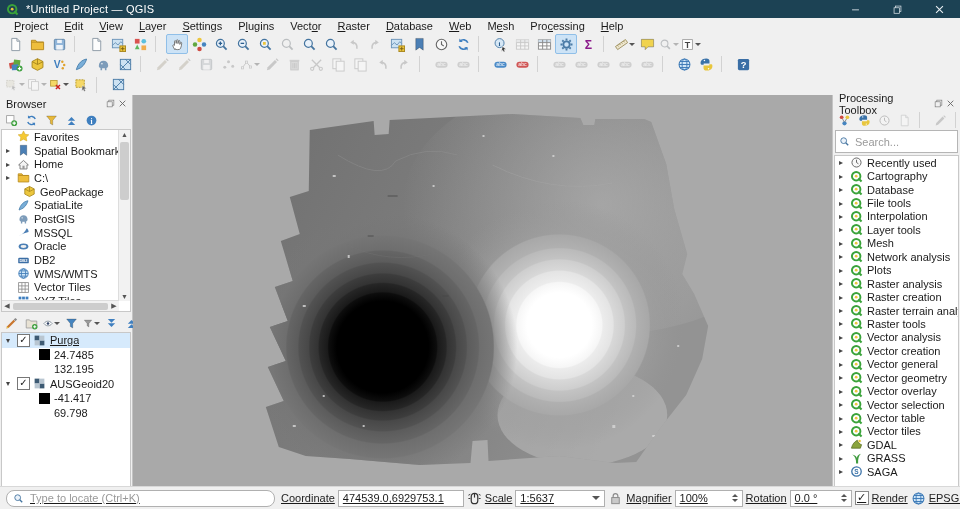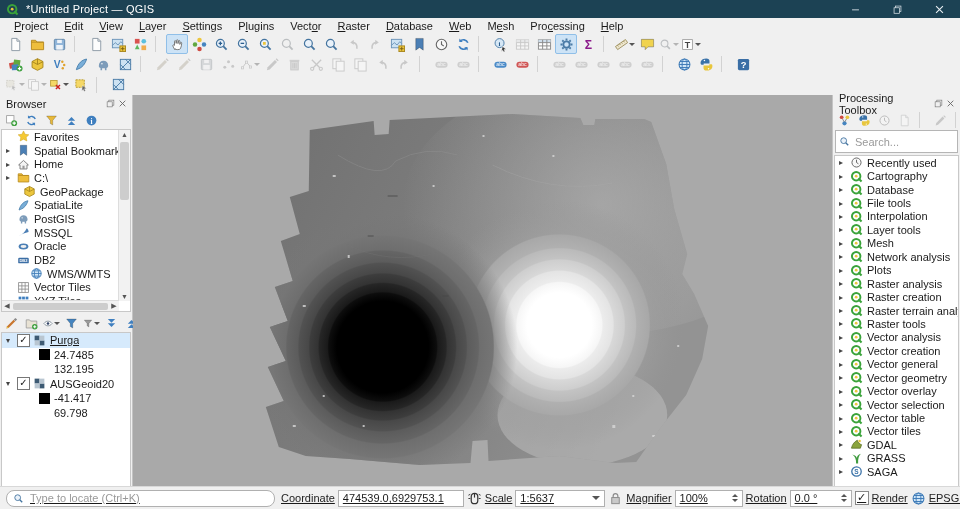--- a/index.html
+++ b/index.html
@@ -904,21 +904,21 @@
                 </svg>
                 <span class="tlabel">Oracle</span>
               </div>
               <div class="trow" style="padding-left: 4px;">
                 <span class="tarrow"></span>
                 <svg class="icn ticn" viewBox="0 0 16 16">
                   <use href="#s-db2"></use>
                 </svg>
                 <span class="tlabel">DB2</span>
               </div>
-              <div class="trow" style="padding-left: 17px;">
+              <div class="trow" style="padding-left: 4px;">
                 <span class="tarrow"></span>
                 <svg class="icn ticn" viewBox="0 0 16 16">
                   <use href="#s-globe"></use>
                 </svg>
                 <span class="tlabel">WMS/WMTS</span>
               </div>
               <div class="trow" style="padding-left: 4px;">
                 <span class="tarrow"></span>
                 <svg class="icn ticn" viewBox="0 0 16 16" style="color: rgb(138, 138, 138);">
                   <use href="#s-grid"></use>

